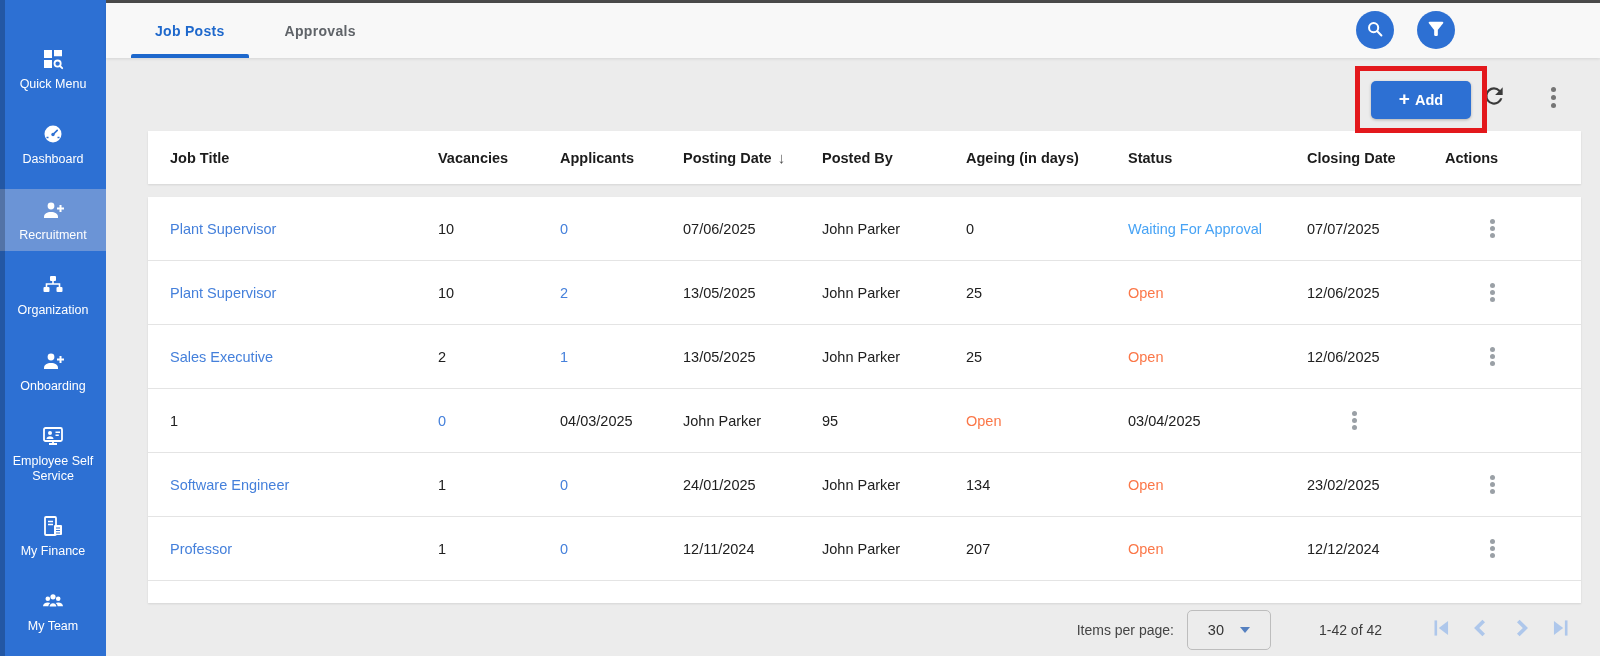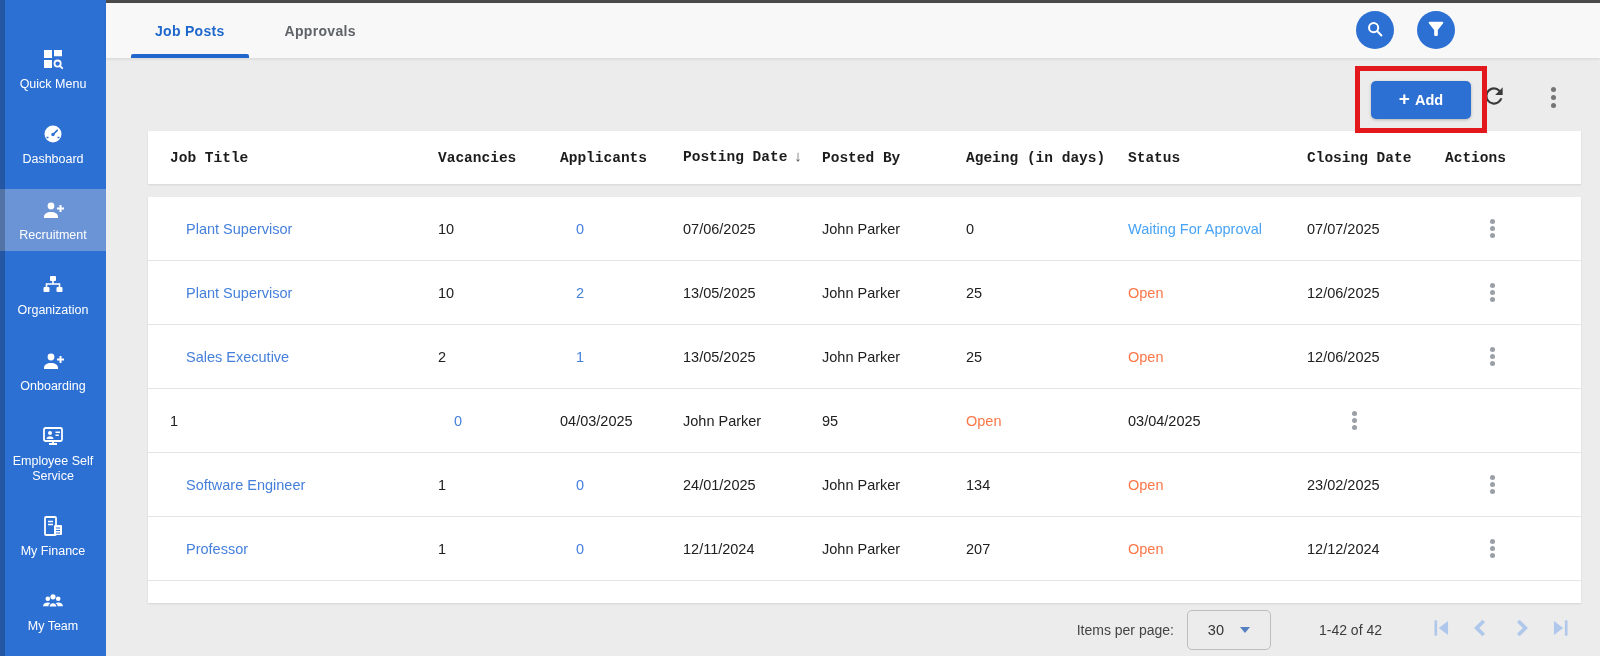--- a/index.html
+++ b/index.html
@@ -60,28 +60,28 @@
   .icon-btn.kebab-top{right:33px;top:83px;}
   .dots{display:block;width:5px;height:5px;border-radius:50%;background:#757575;
        box-shadow:0 -8px 0 #757575,0 8px 0 #757575;}
   .dots.light{background:#9aa0a6;box-shadow:0 -7px 0 #9aa0a6,0 7px 0 #9aa0a6;}
 
   
   .grid{display:grid;grid-template-columns:290px 122px 123px 139px 144px 162px 179px 138px 1fr;
        align-items:center;}
   .card{background:#fff;box-shadow:0 1px 2px rgba(0,0,0,0.10);}
   .thead{position:absolute;left:42px;top:131px;width:1433px;height:53px;}
-  .hcell{font-size:14.5px;font-weight:700;color:#1c1c1c;display:flex;align-items:flex-start;gap:6px;cursor:pointer;font-family:Liberation Mono, monospace;}
+  .hcell{font-size:14.5px;font-weight:700;color:#1c1c1c;display:flex;align-items:flex-end;gap:6px;cursor:pointer;}
   .hcell:first-child{padding-left:22px;}
   .sort-arrow{color:#555;font-size:15px;font-weight:400;}
   .tbody{position:absolute;left:42px;top:197px;width:1433px;}
   .trow{height:64px;border-bottom:1px solid #e4e4e4;}
   .cell{font-size:14.5px;color:#202020;}
   .cell:first-child{padding-left:22px;}
-  .job-link,.app-link{color:var(--c-link);text-decoration:none;cursor:pointer;font-weight:500;margin-left:16px;}
+  .job-link,.app-link{color:var(--c-link);text-decoration:none;cursor:pointer;font-weight:500;}
   .status.waiting{color:var(--c-waiting);}
   .status.open{color:var(--c-open);}
   .kebab-sm{border:none;background:transparent;cursor:pointer;width:28px;height:28px;
        display:flex;align-items:center;justify-content:center;margin-left:33px;}
   .trow-empty{height:22px;}
 
   
   .paginator{position:absolute;left:0;right:0;top:603px;height:53px;display:flex;
        align-items:center;justify-content:flex-end;padding-right:22px;color:#3c3c3c;font-size:14px;}
   .ipp-label{margin-right:13px;color:#444;}

